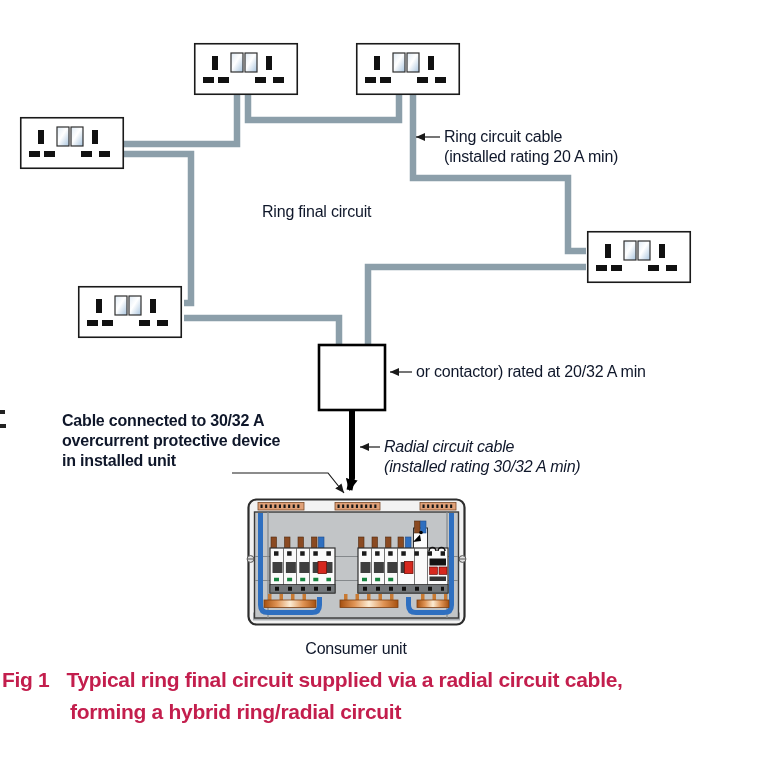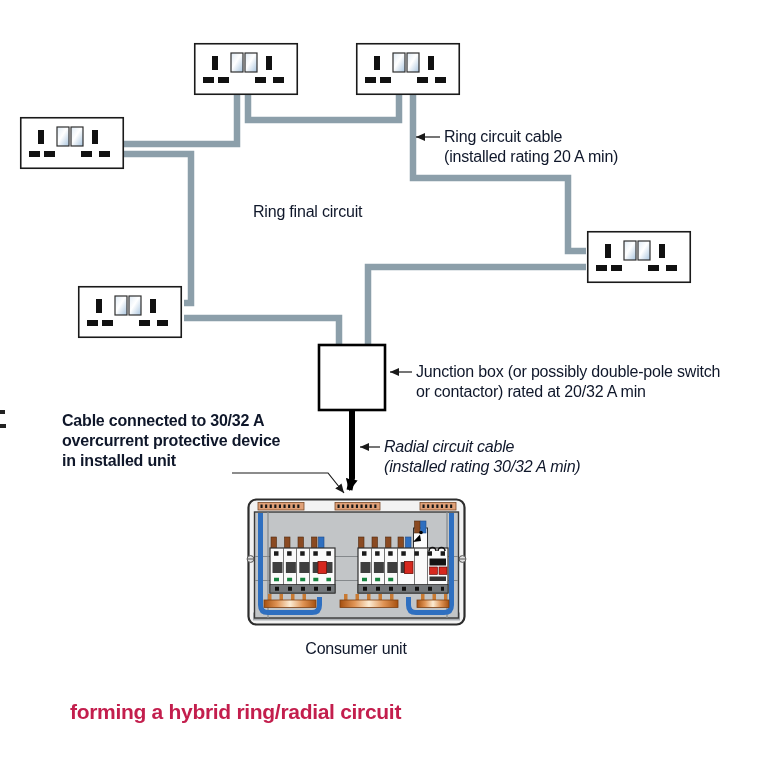--- a/index.html
+++ b/index.html
@@ -199,35 +199,37 @@
         <line x1="459.5" y1="559" x2="465.5" y2="559" stroke="#555" stroke-width="1"></line>
       </g>
     </g>
   </svg>
 
   <div class="lbl" style="left:444px;top:127px;">
     <div>Ring circuit cable</div>
     <div>(installed rating 20 A min)</div>
   </div>
 
-  <div class="lbl" style="left:253px;top:202px;">Ring final circuit</div>
+  <div class="lbl" style="left:262px;top:202px;">Ring final circuit</div>
 
   <div class="lbl" style="left:416px;top:362px;">
-    <div>Junction box (or possibly double-pole switch</div>
     <div>or contactor) rated at 20/32 A min</div>
   </div>
 
   <div class="lbl" style="left:62px;top:411px;font-weight:bold;">
     <div>Cable connected to 30/32 A</div>
     <div>overcurrent protective device</div>
     <div>in installed unit</div>
   </div>
 
   <div class="lbl" style="left:384px;top:437px;font-style:italic;">
     <div>Radial circuit cable</div>
     <div>(installed rating 30/32 A min)</div>
   </div>
 
   <div class="lbl" style="left:356px;top:639px;transform:translateX(-50%);">Consumer unit</div>
 
+  <div class="caption-row" style="left:2px;top:667px;">
+    <span class="caption-fig">Fig 1</span><span>Typical ring final circuit supplied via a radial circuit cable,</span>
+  </div>
   <div class="caption-row" style="left:70px;top:699px;">forming a hybrid ring/radial circuit</div>
 
 </div>
 
 </body></html>

